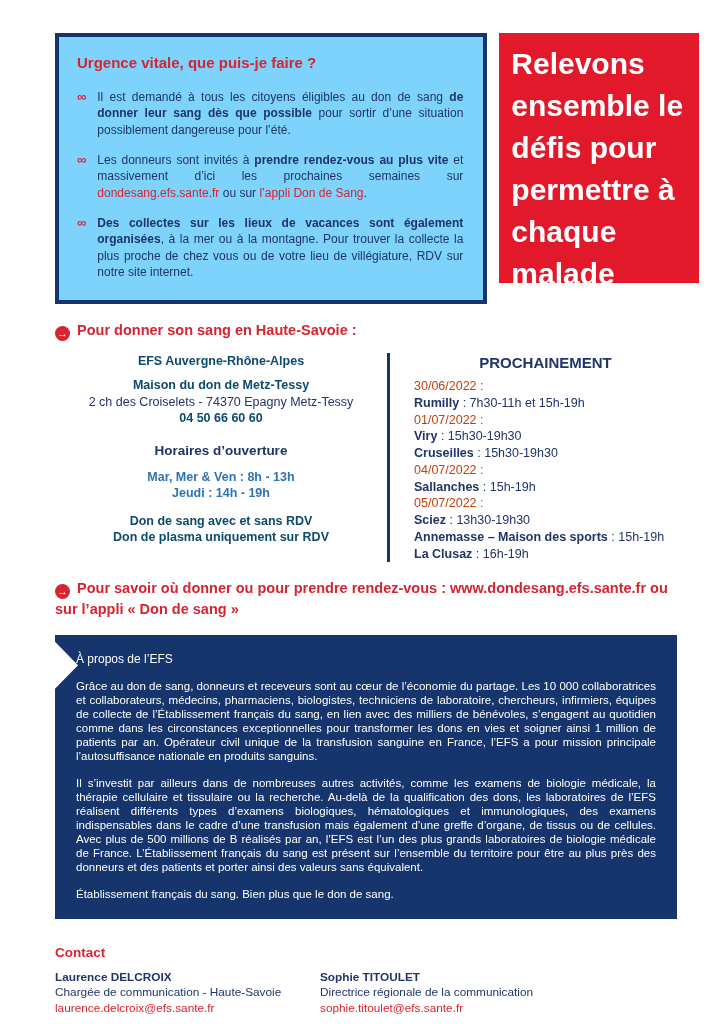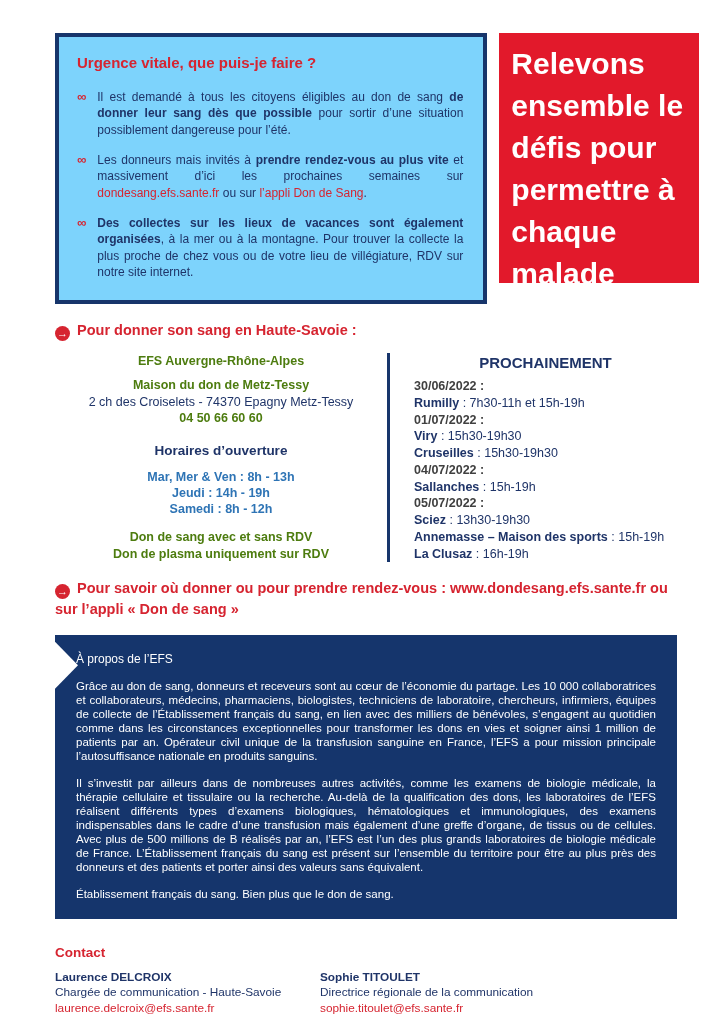--- a/index.html
+++ b/index.html
@@ -27,27 +27,27 @@
   .arrow-circle{display:inline-block;width:15px;height:15px;border-radius:50%;background:#d62430;
                 color:#fff;font-size:11px;line-height:15px;text-align:center;font-weight:bold;
                 vertical-align:-2px;margin-right:7px;}
   .heading-text{white-space:pre-line;}
 
   
   .columns{display:flex;margin-top:12px;min-height:202px;width:622px;box-sizing:border-box;}
   .col-left{width:332px;text-align:center;color:#1f3468;font-size:12.5px;line-height:1.3;}
   .col-divider{width:0;border-left:3px solid #17356b;}
   .col-right{flex:1;padding-left:24px;color:#1f3468;font-size:12.5px;line-height:1.34;}
-  .navy-bold{font-weight:bold;color:#4d7c0f;}
+  .navy-bold{font-weight:bold;color:#0c4a6e;}
   .mt8{margin-top:8px;} .mt12{margin-top:12px;}
   .hours-title{font-weight:bold;font-size:13.5px;margin-top:16px;}
   .hours-line{color:#2e74b5;font-weight:bold;}
   .hours-block{margin-top:9px;}
   .proch-title{text-align:center;font-weight:bold;font-size:15px;color:#1f3468;margin-bottom:5px;}
-  .proch-date{color:#404040;font-weight:bold;}
+  .proch-date{color:#c2410c;font-weight:normal;}
   .proch-venue b{font-weight:bold;}
 
   
   .about-box{position:relative;margin-top:15px;width:622px;box-sizing:border-box;background:#15356c;
              color:#ffffff;padding:17px 21px 6px 21px;}
   .about-arrow{position:absolute;left:0;top:7px;width:23px;height:47px;background:#ffffff;
                clip-path:polygon(0 0,100% 50%,0 100%);}
   .about-title{font-size:12px;margin-bottom:13px;}
   .about-box p{font-size:11.5px;line-height:1.23;text-align:justify;margin:0 0 12px 0;}
 
@@ -67,21 +67,21 @@
     <div class="urgence-box">
       <div class="urgence-title">Urgence vitale, que puis-je faire ?</div>
 
       <div class="bullet">
         <span class="bullet-mark">∞</span>
         <p class="bullet-text"><span>Il est demandé à tous les citoyens éligibles au don de sang </span><b>de donner leur sang dès que possible</b><span> pour sortir d’une situation possiblement dangereuse pour l’été.</span></p>
       </div>
 
       <div class="bullet">
         <span class="bullet-mark">∞</span>
-        <p class="bullet-text"><span>Les donneurs mais invités à </span><b>prendre rendez-vous au plus vite</b><span> et massivement d’ici les prochaines semaines sur </span><span class="red-text">dondesang.efs.sante.fr</span><span> ou sur </span><span class="red-text">l’appli Don de Sang</span><span>.</span></p>
+        <p class="bullet-text"><span>Les donneurs sont invités à </span><b>prendre rendez-vous au plus vite</b><span> et massivement d’ici les prochaines semaines sur </span><span class="red-text">dondesang.efs.sante.fr</span><span> ou sur </span><span class="red-text">l’appli Don de Sang</span><span>.</span></p>
       </div>
 
       <div class="bullet">
         <span class="bullet-mark">∞</span>
         <p class="bullet-text"><b>Des collectes sur les lieux de vacances sont également organisées</b><span>, à la mer ou à la montagne. Pour trouver la collecte la plus proche de chez vous ou de votre lieu de villégiature, RDV sur notre site internet.</span></p>
       </div>
     </div>
 
     <div class="red-banner">Relevons
 ensemble le
@@ -99,21 +99,20 @@
   <div class="columns">
     <div class="col-left">
       <div class="navy-bold">EFS Auvergne-Rhône-Alpes</div>
       <div class="navy-bold mt8">Maison du don de Metz-Tessy</div>
       <div>2 ch des Croiselets - 74370 Epagny Metz-Tessy</div>
       <div class="navy-bold">04 50 66 60 60</div>
       <div class="hours-title">Horaires d’ouverture</div>
       <div class="hours-block">
         <div class="hours-line">Mar, Mer &amp; Ven : 8h - 13h</div>
         <div class="hours-line">Jeudi : 14h - 19h</div>
-        <div class="hours-line">Samedi : 8h - 12h</div>
       </div>
       <div class="navy-bold mt12">Don de sang avec et sans RDV</div>
       <div class="navy-bold">Don de plasma uniquement sur RDV</div>
     </div>
 
     <div class="col-divider"></div>
 
     <div class="col-right">
       <div class="proch-title">PROCHAINEMENT</div>
       <div class="proch-date">30/06/2022 :</div>

